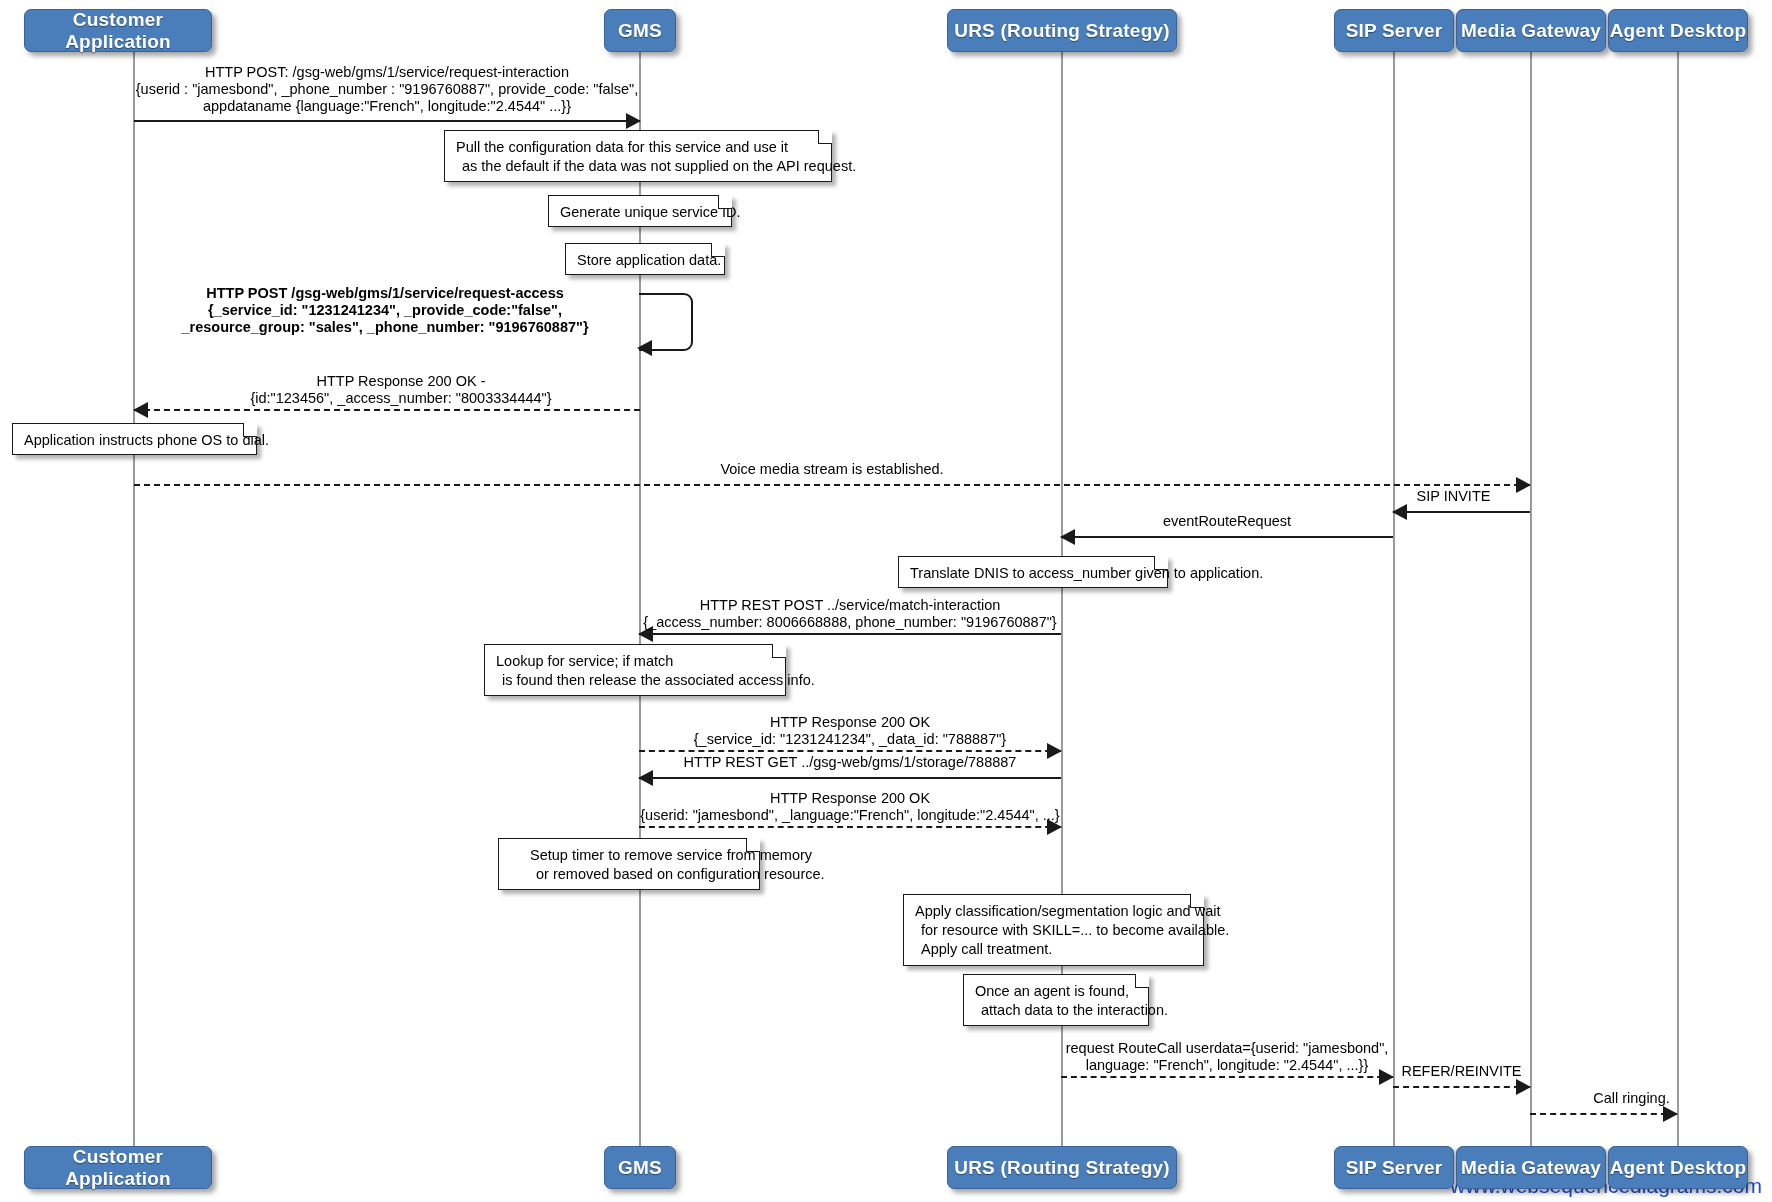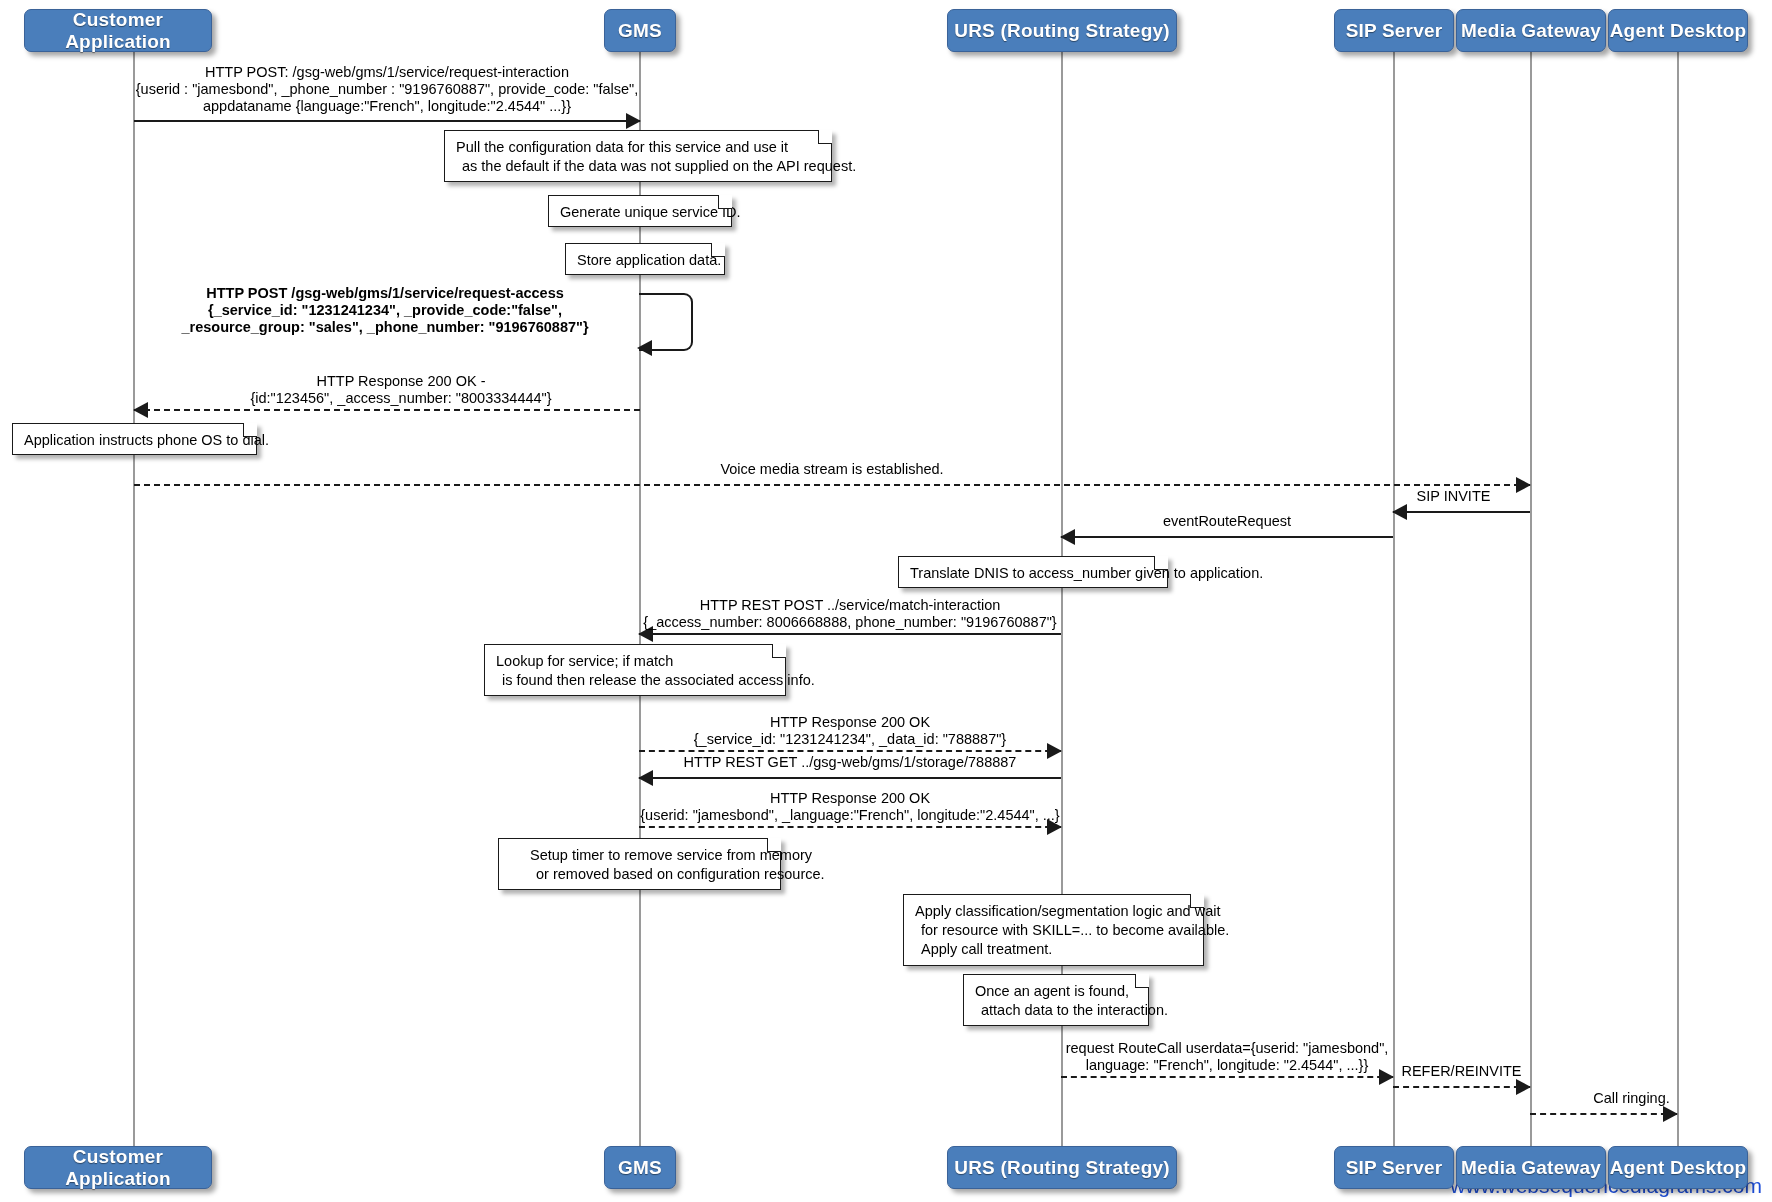--- a/index.html
+++ b/index.html
@@ -265,21 +265,21 @@
 
   <div class="msglabel" style="left:639px;top:790px;width:422px;">
     <div>HTTP Response 200 OK</div>
     <div>{userid: "jamesbond", _language:"French", longitude:"2.4544", ...}</div>
   </div>
   <div class="msg dashed" style="left:639px;top:826px;width:422px;">
     <div class="line"></div>
     <div class="arrowhead right"></div>
   </div>
 
-  <div class="note" style="left:498px;top:838px;width:283px;height:52px;padding-left:31px;">
+  <div class="note" style="left:498px;top:838px;width:262px;height:52px;padding-left:31px;">
     <div class="foldcut"></div>
       <div class="fold"></div>
     <span class="noteline">Setup timer to remove service from memory</span>
     <span class="noteline indent">or removed based on configuration resource.</span>
   </div>
 
   <div class="note" style="left:903px;top:894px;width:301px;height:72px;">
     <div class="foldcut"></div>
       <div class="fold"></div>
     <span class="noteline">Apply classification/segmentation logic and wait</span>

